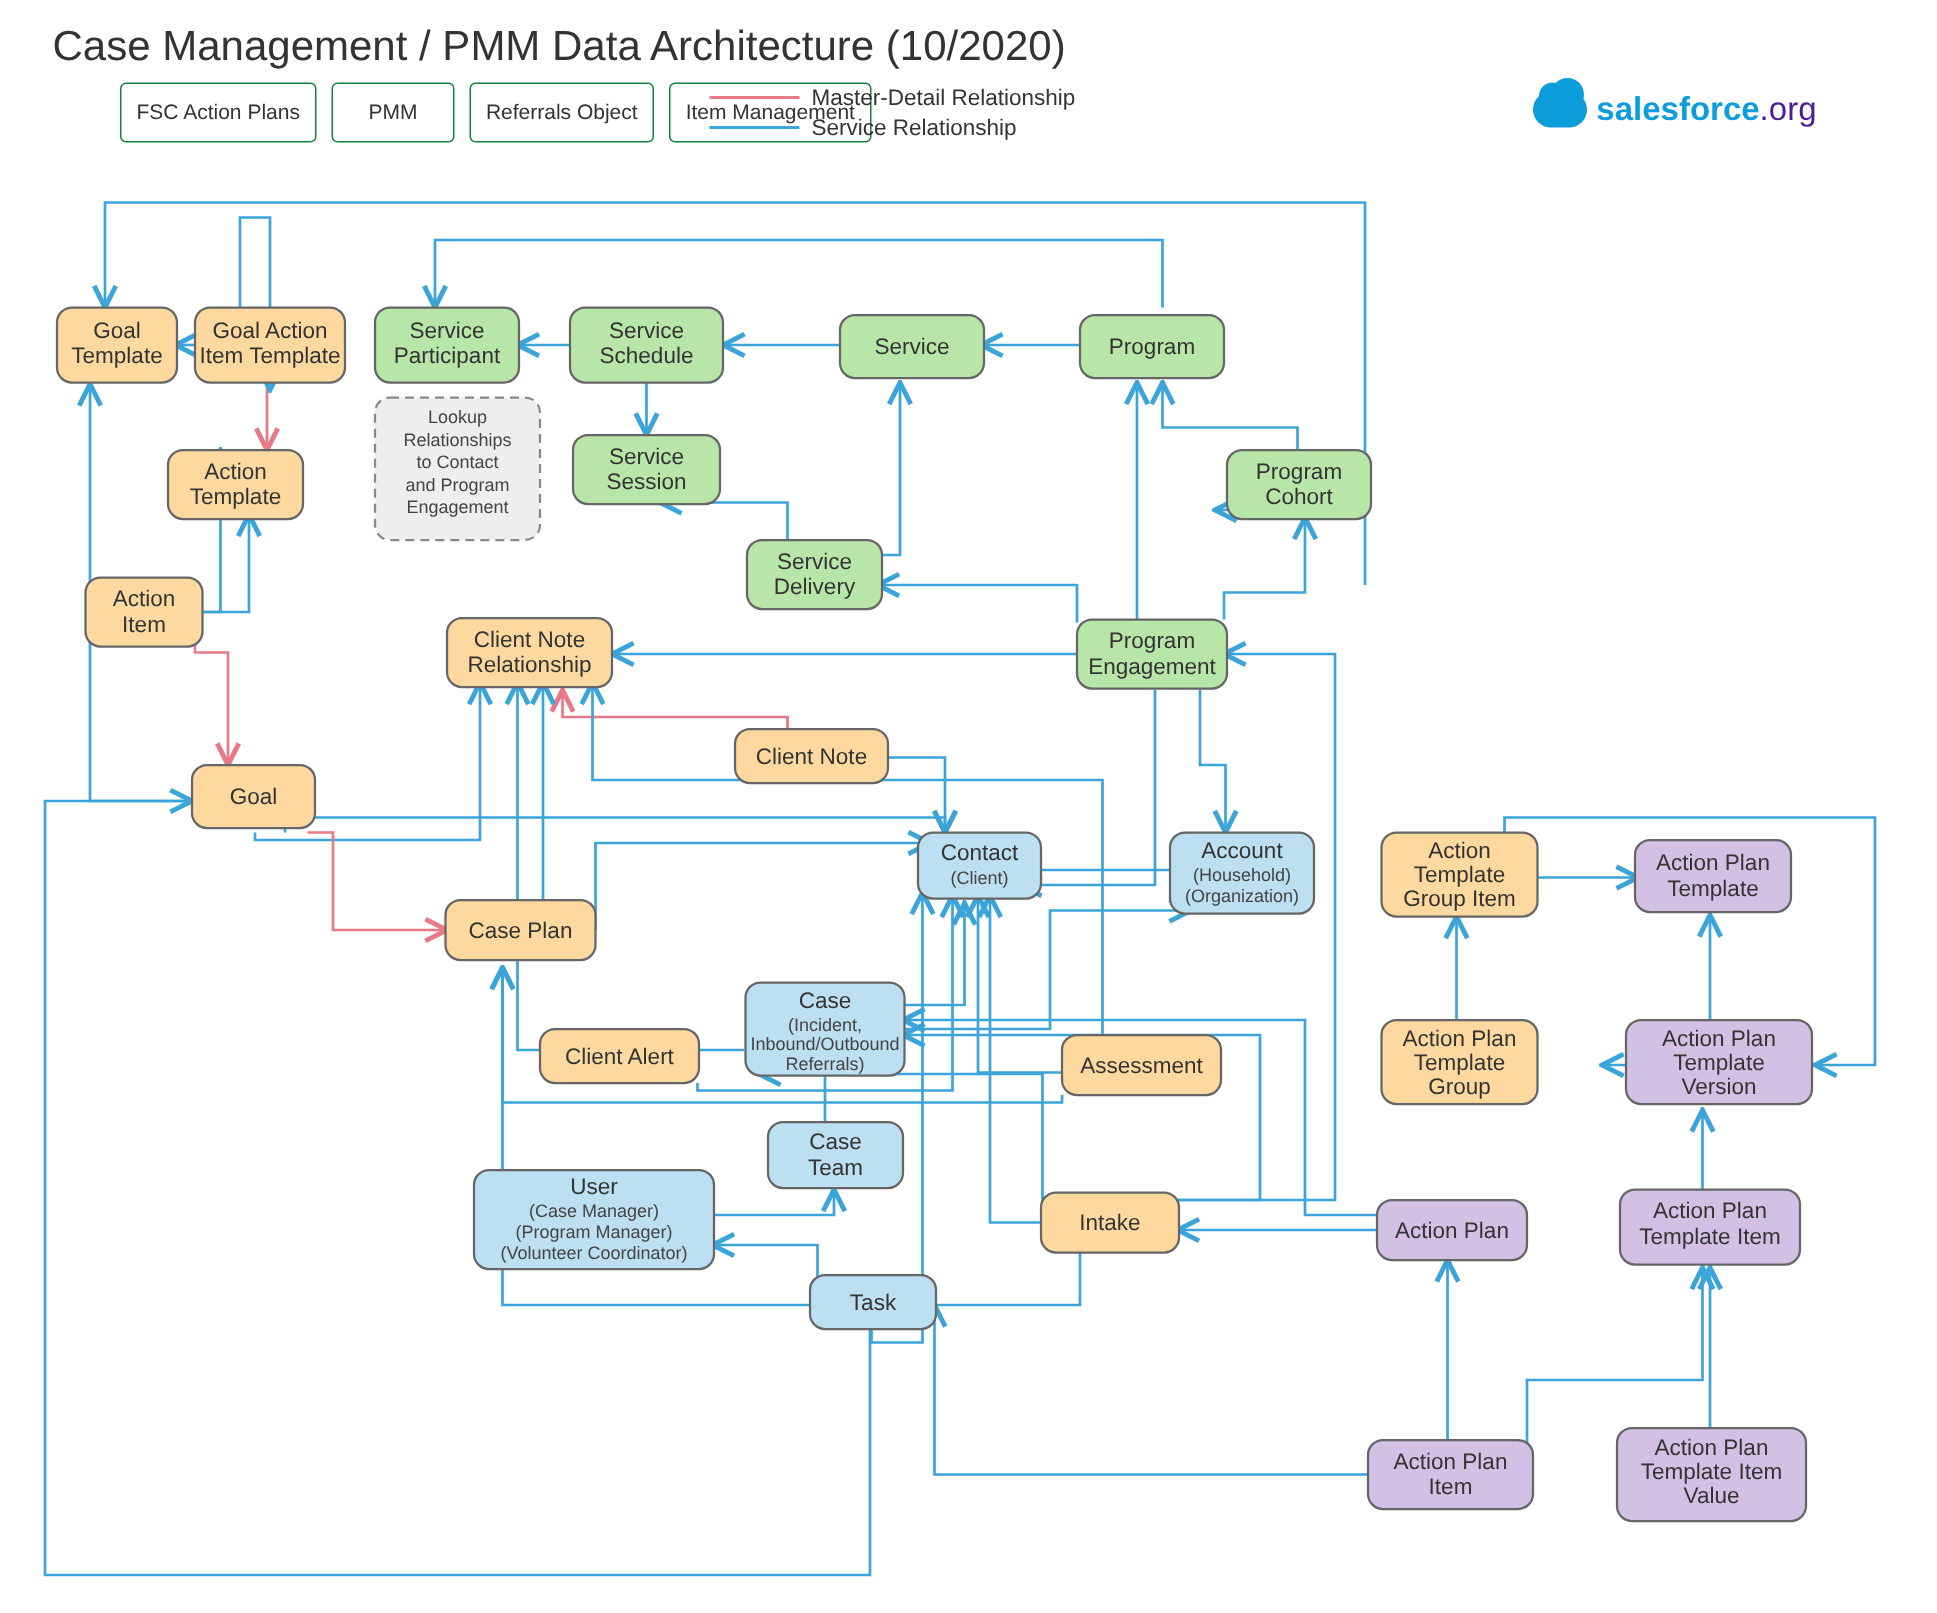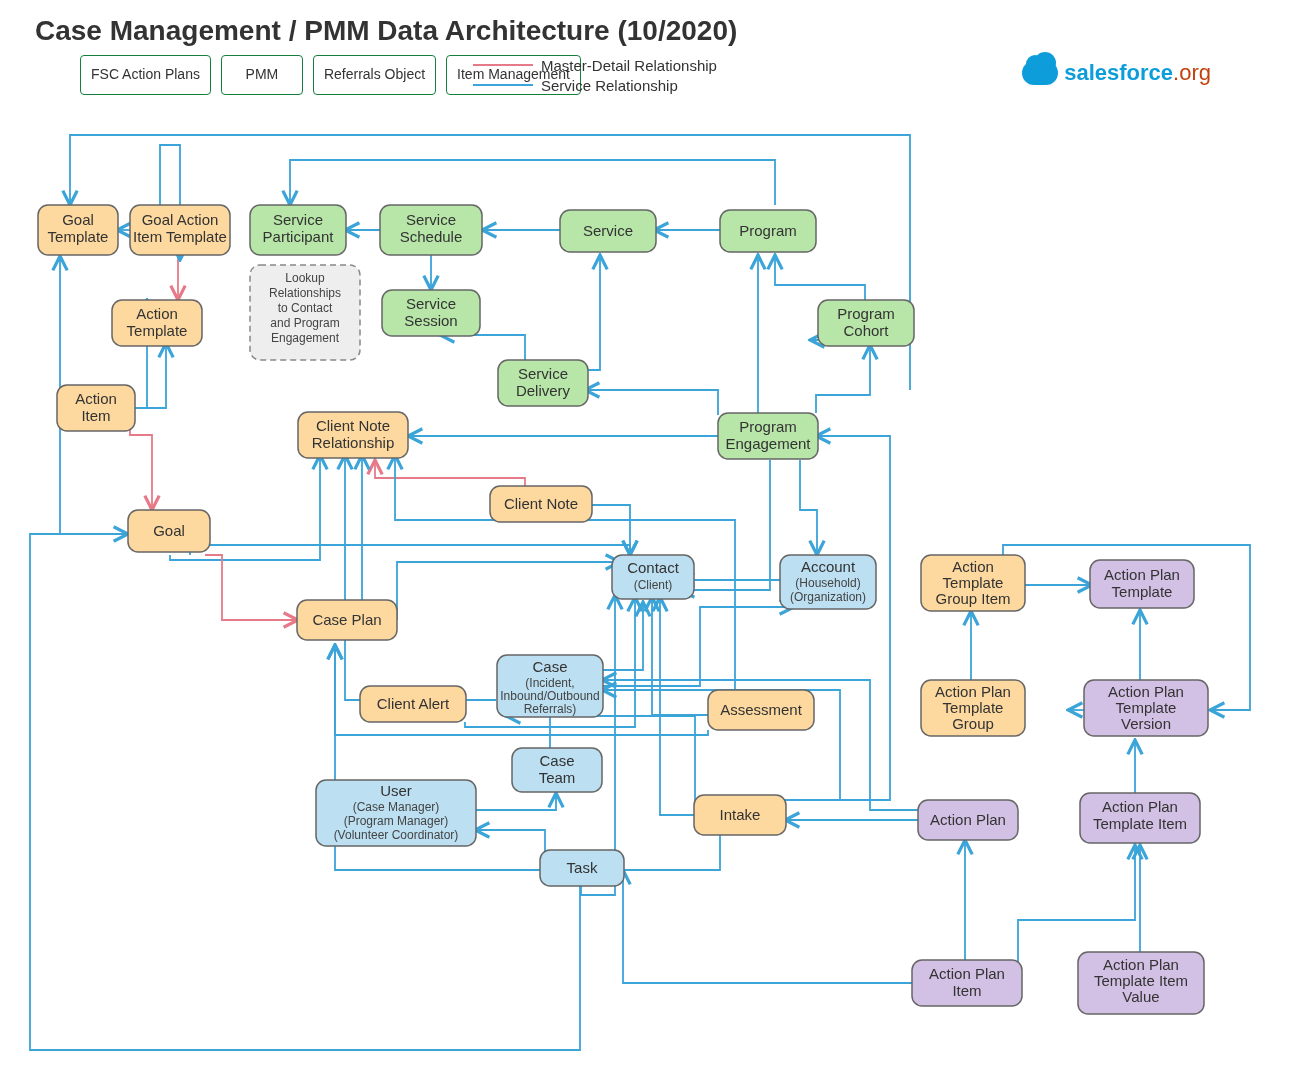--- a/index.html
+++ b/index.html
@@ -1,17 +1,17 @@
 <!DOCTYPE html>
 <html><head>
 <meta charset="utf-8">
 <style>
 html,body{margin:0;padding:0;font-family:Arial,Helvetica,sans-serif;background:#fff;color:#333;}
 .page{position:relative;width:1291px;height:1075px;}
-.title{position:absolute;left:35px;top:15px;font-size:28px;font-weight:bold;color:#333;}
+.title{position:absolute;left:35px;top:15px;font-size:28px;font-weight:normal;color:#333;}
 .legend{position:absolute;left:80px;top:55px;display:flex;gap:10px;}
 .legend .swatch{border:1px solid #15803d;border-radius:4px;padding:4px 10px;font-size:14px;text-align:center;display:flex;align-items:center;justify-content:center;min-width:60px;height:30px;line-height:1.1;}
 .rel-legend{position:absolute;left:473px;top:55px;font-size:15px;}
 .rel-legend .row{display:flex;align-items:center;gap:8px;height:20px;}
 .rel-legend .line{width:60px;height:2px;}
 .logo{position:absolute;right:80px;top:60px;font-size:22px;color:#0d9dda;display:flex;align-items:center;gap:6px;}
 .cloud{width:36px;height:24px;background:#0d9dda;border-radius:12px;position:relative;}
 .cloud:before,.cloud:after{content:'';position:absolute;background:#0d9dda;border-radius:50%;}
 .cloud:before{width:18px;height:18px;left:4px;top:-6px;}
 .cloud:after{width:22px;height:22px;right:2px;top:-9px;}
@@ -47,21 +47,21 @@
         <span>Master-Detail Relationship</span>
       </div>
     <div class="row">
         <div class="line" style="background:#3ba4d9"></div>
         <span>Service Relationship</span>
       </div>
   </div>
 
   <div class="logo">
     <span class="cloud"></span>
-    <span><b>salesforce</b><span style="color:#c2410c">.org</span></span>
+    <span><b>salesforce</b><span style="color:#4c1d95">.org</span></span>
   </div>
 
   <svg class="diagram" width="1291" height="1075">
     <defs>
       <marker id="ahL" markerWidth="10" markerHeight="10" refX="1" refY="5" orient="auto">
         <path d="M9,1 L1,5 L9,9" class="lookup arrowhead"></path>
       </marker>
       <marker id="ahM" markerWidth="10" markerHeight="10" refX="1" refY="5" orient="auto">
         <path d="M9,1 L1,5 L9,9" class="master arrowhead"></path>
       </marker>

